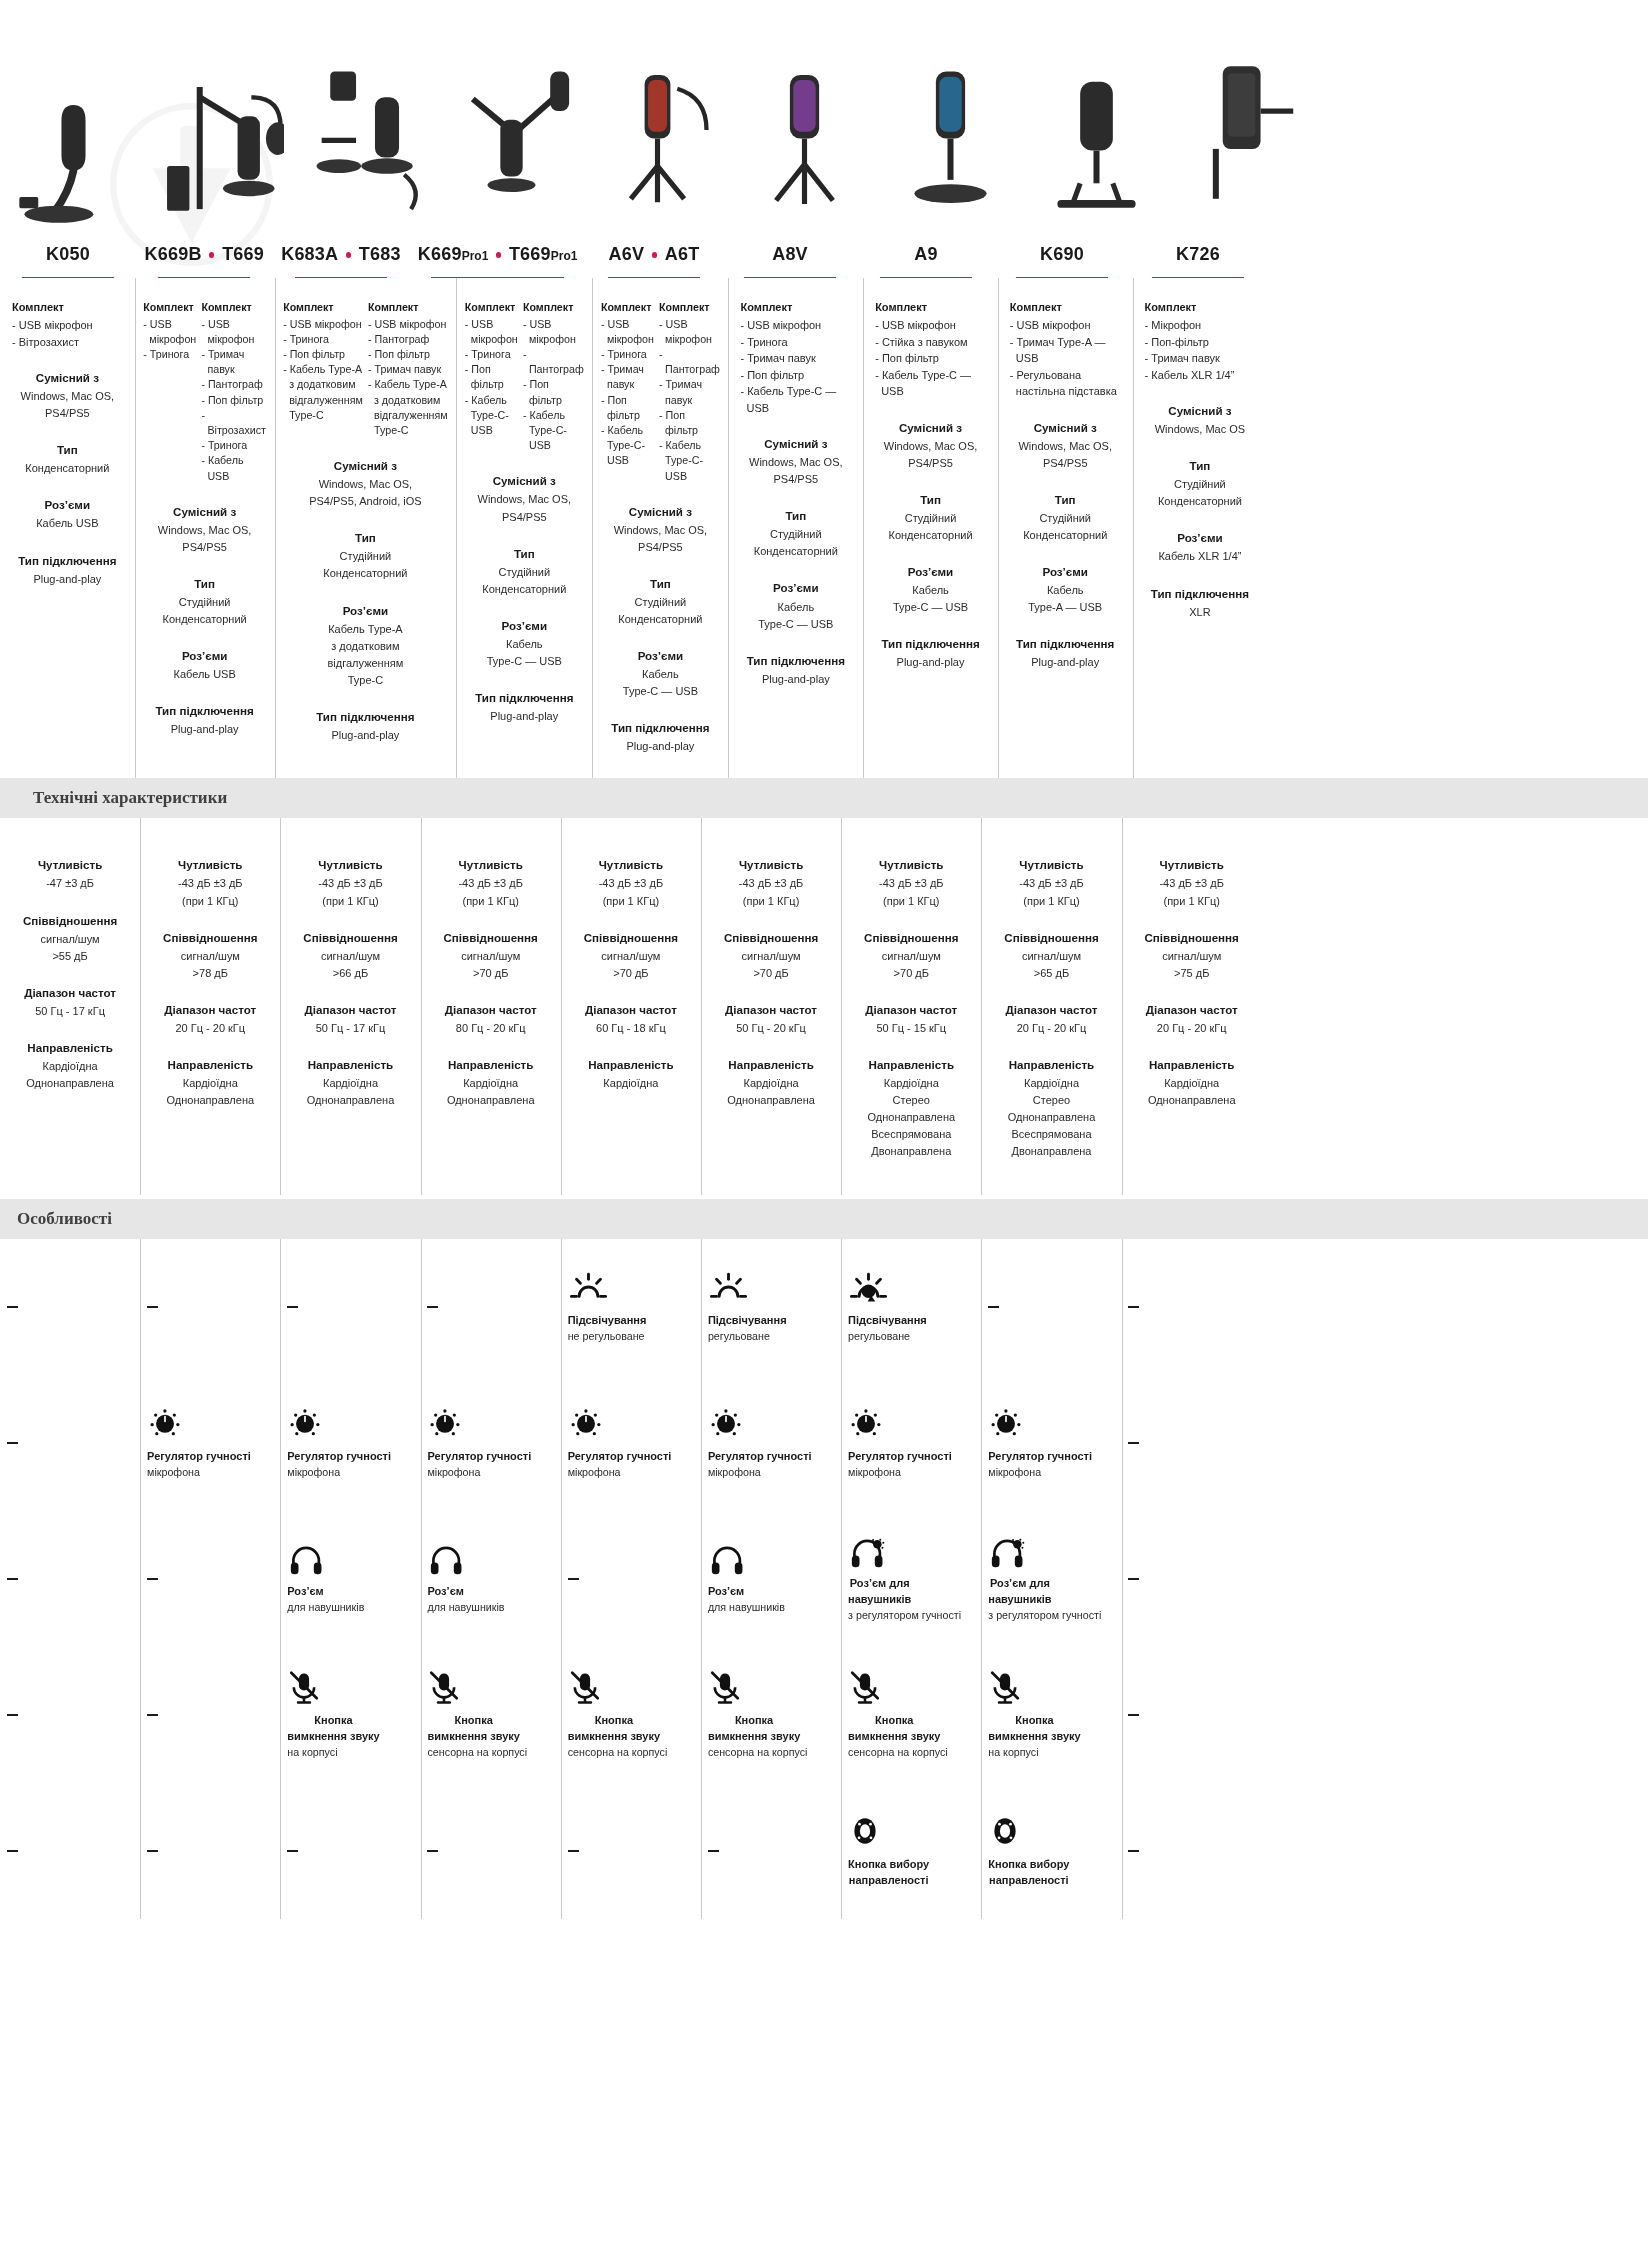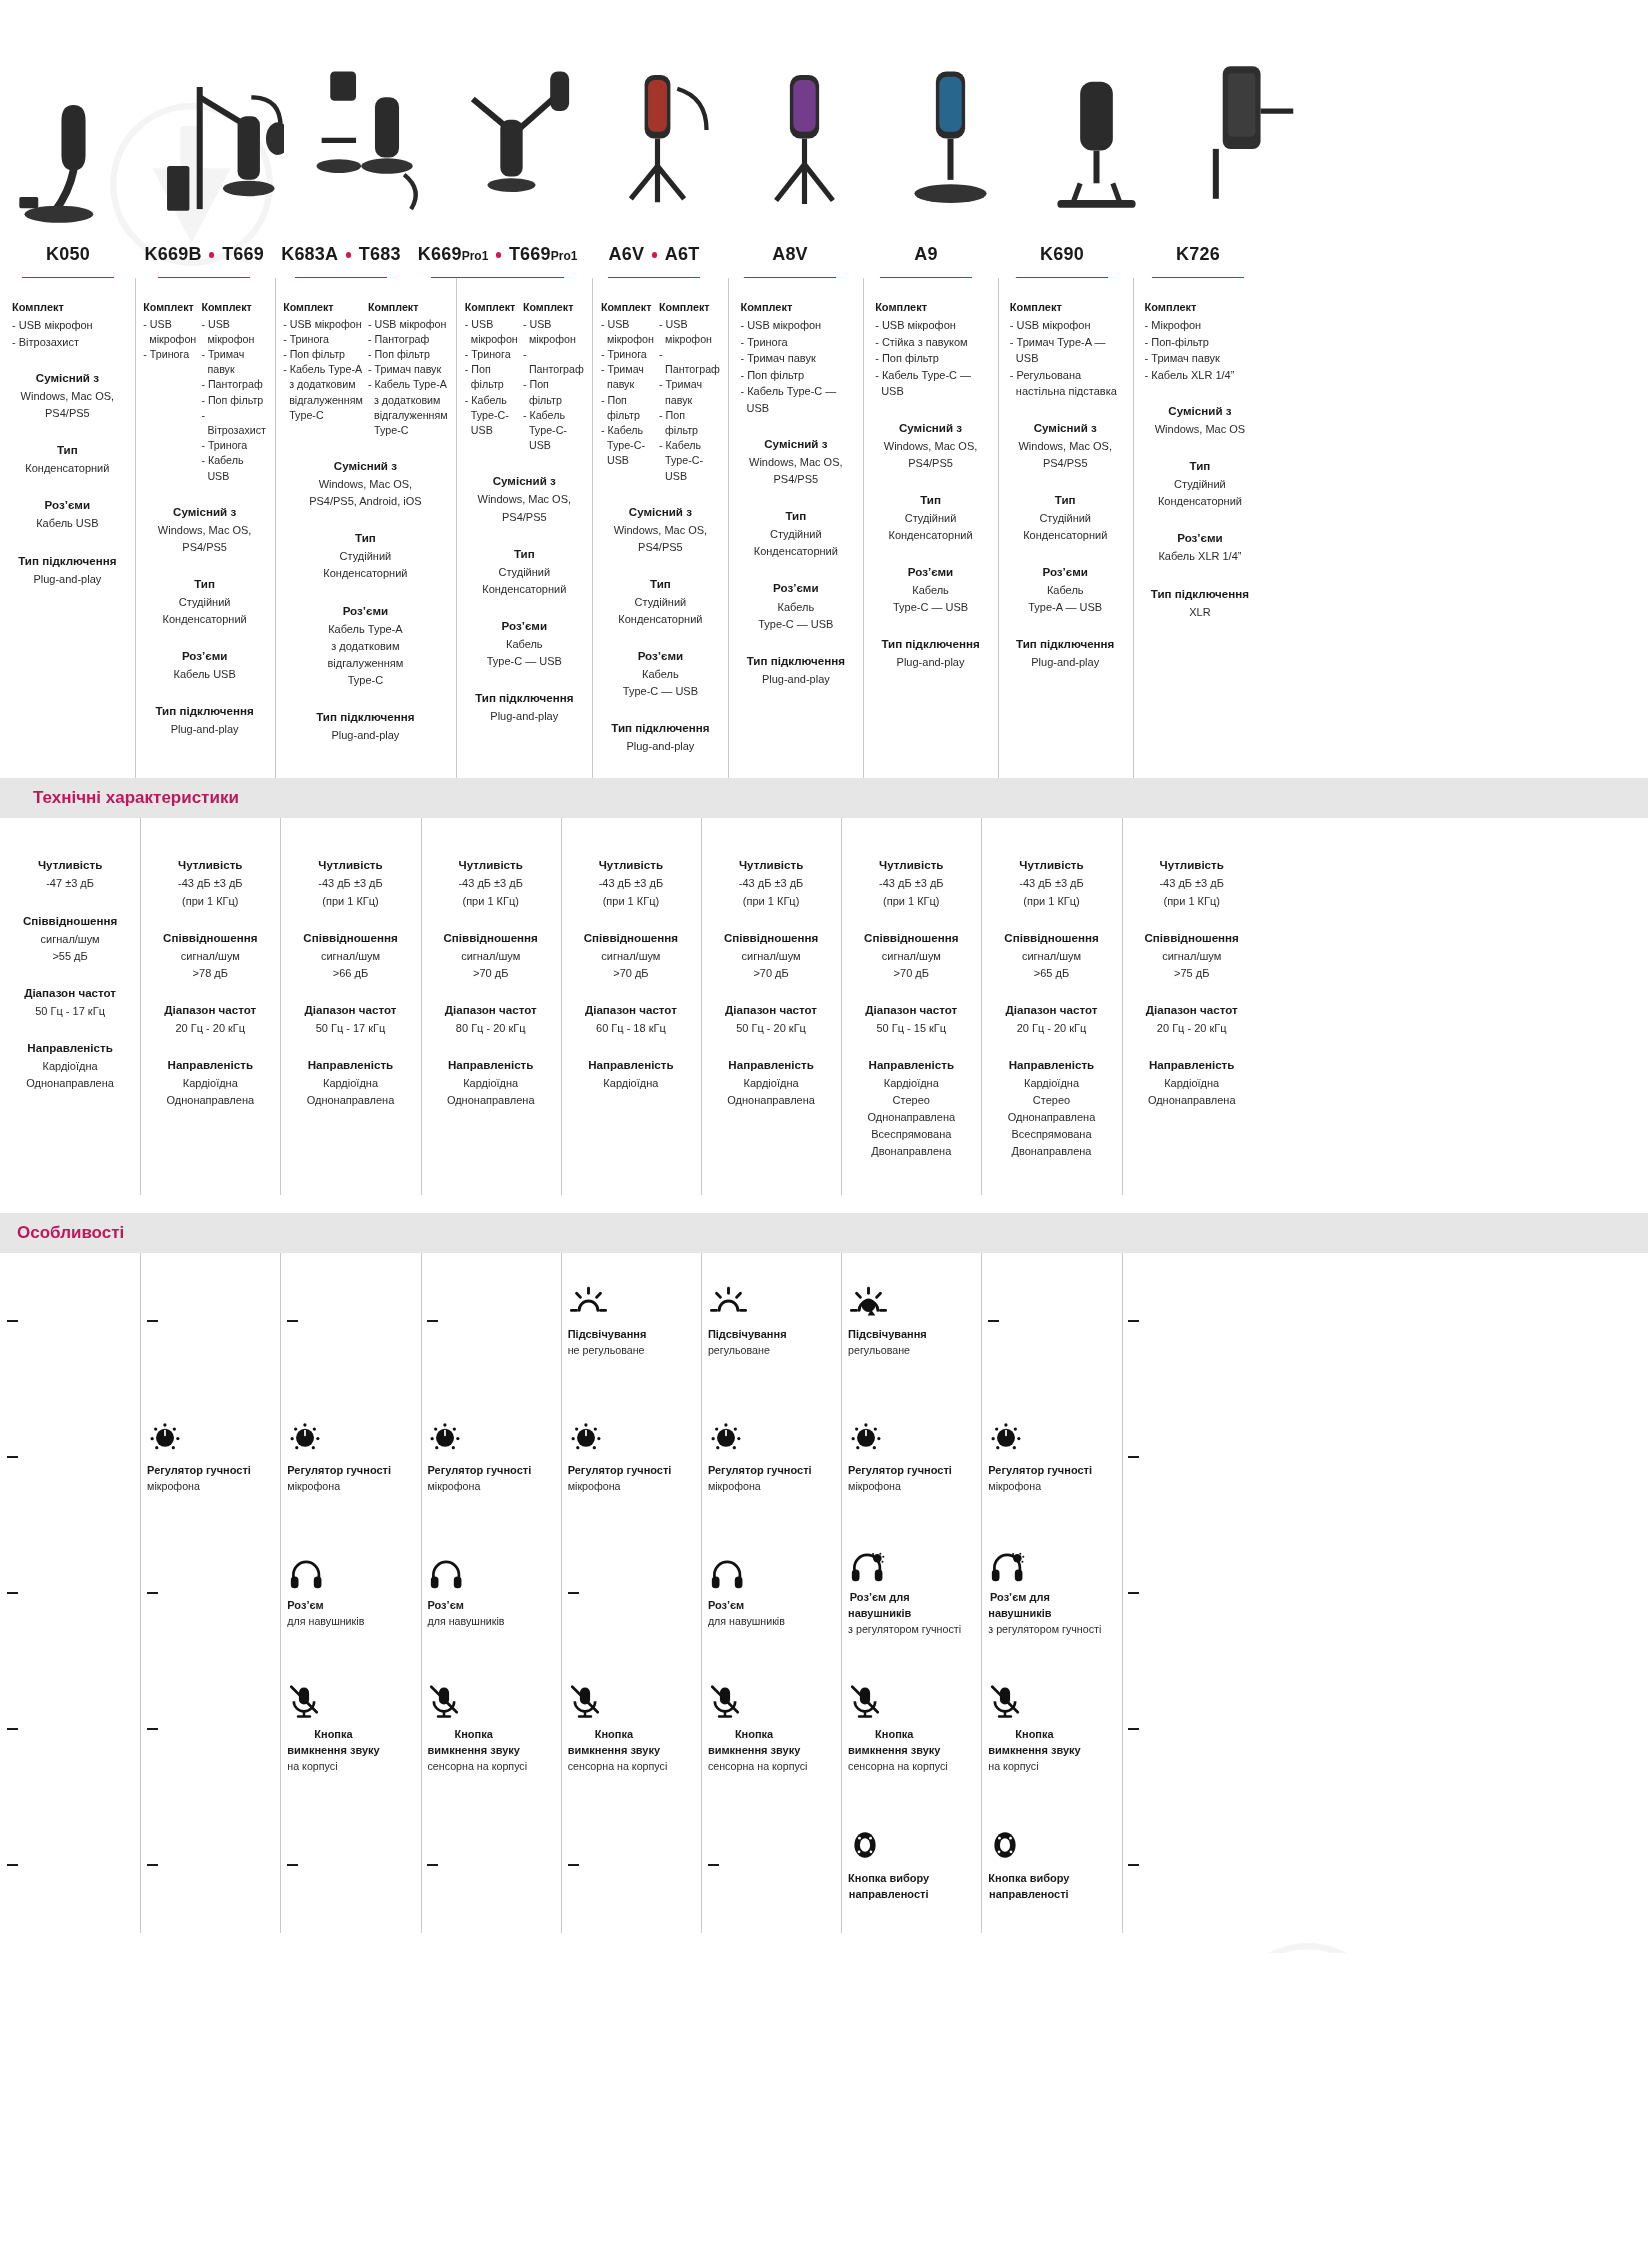--- a/index.html
+++ b/index.html
@@ -135,23 +135,24 @@
   .sect {
     background: #e6e6e6;
     height: 40px;
     display: flex;
     align-items: center;
     padding-left: 33px;
     font-size: 17px;
     font-weight: 700;
     position: relative;
     z-index: 2;
-    color: #be185d;
-  }
-  .sect-gap-top { margin-top: 18px; padding-left: 17px; }
+    color: #404040;
+    font-family: Liberation Serif, serif;
+  }
+  .sect-gap-top { margin-top: 4px; padding-left: 17px; }
 
   
   .row-tech .cell { padding-top: 38px; padding-bottom: 15.5px; }
 
   
   .frow .cell {
     min-height: 136px;
     display: flex;
     flex-direction: column;
     align-items: flex-start;

